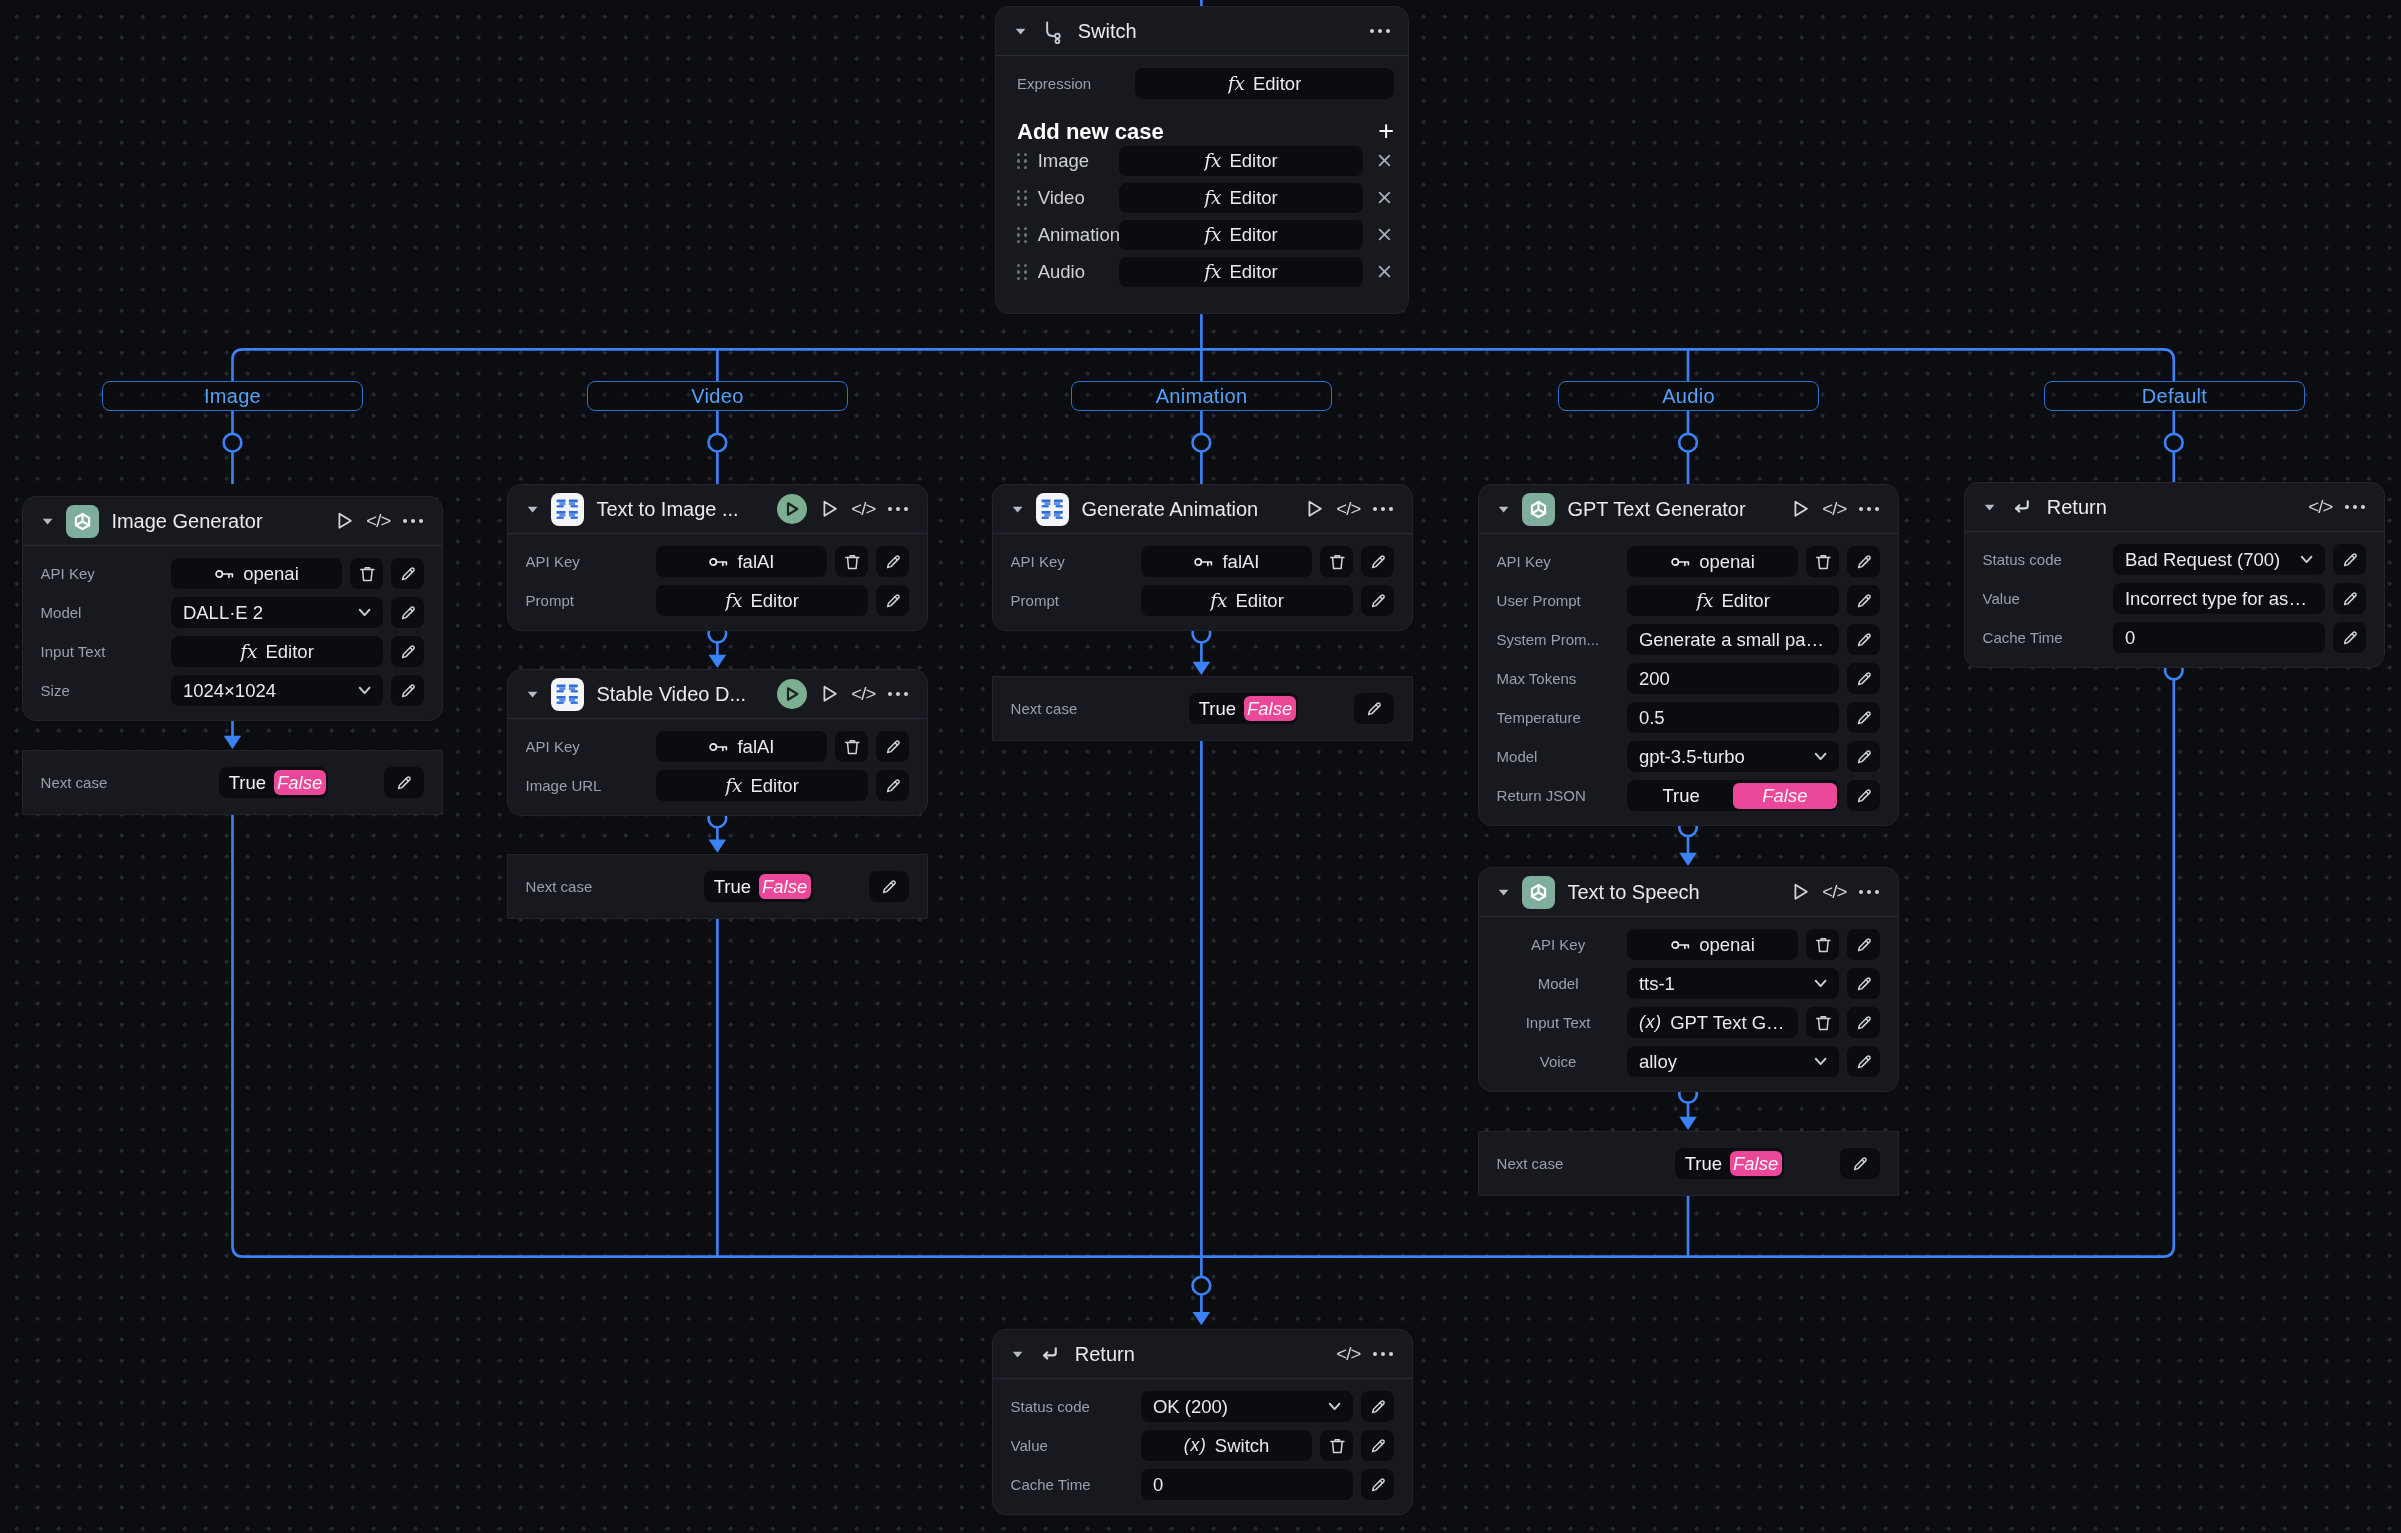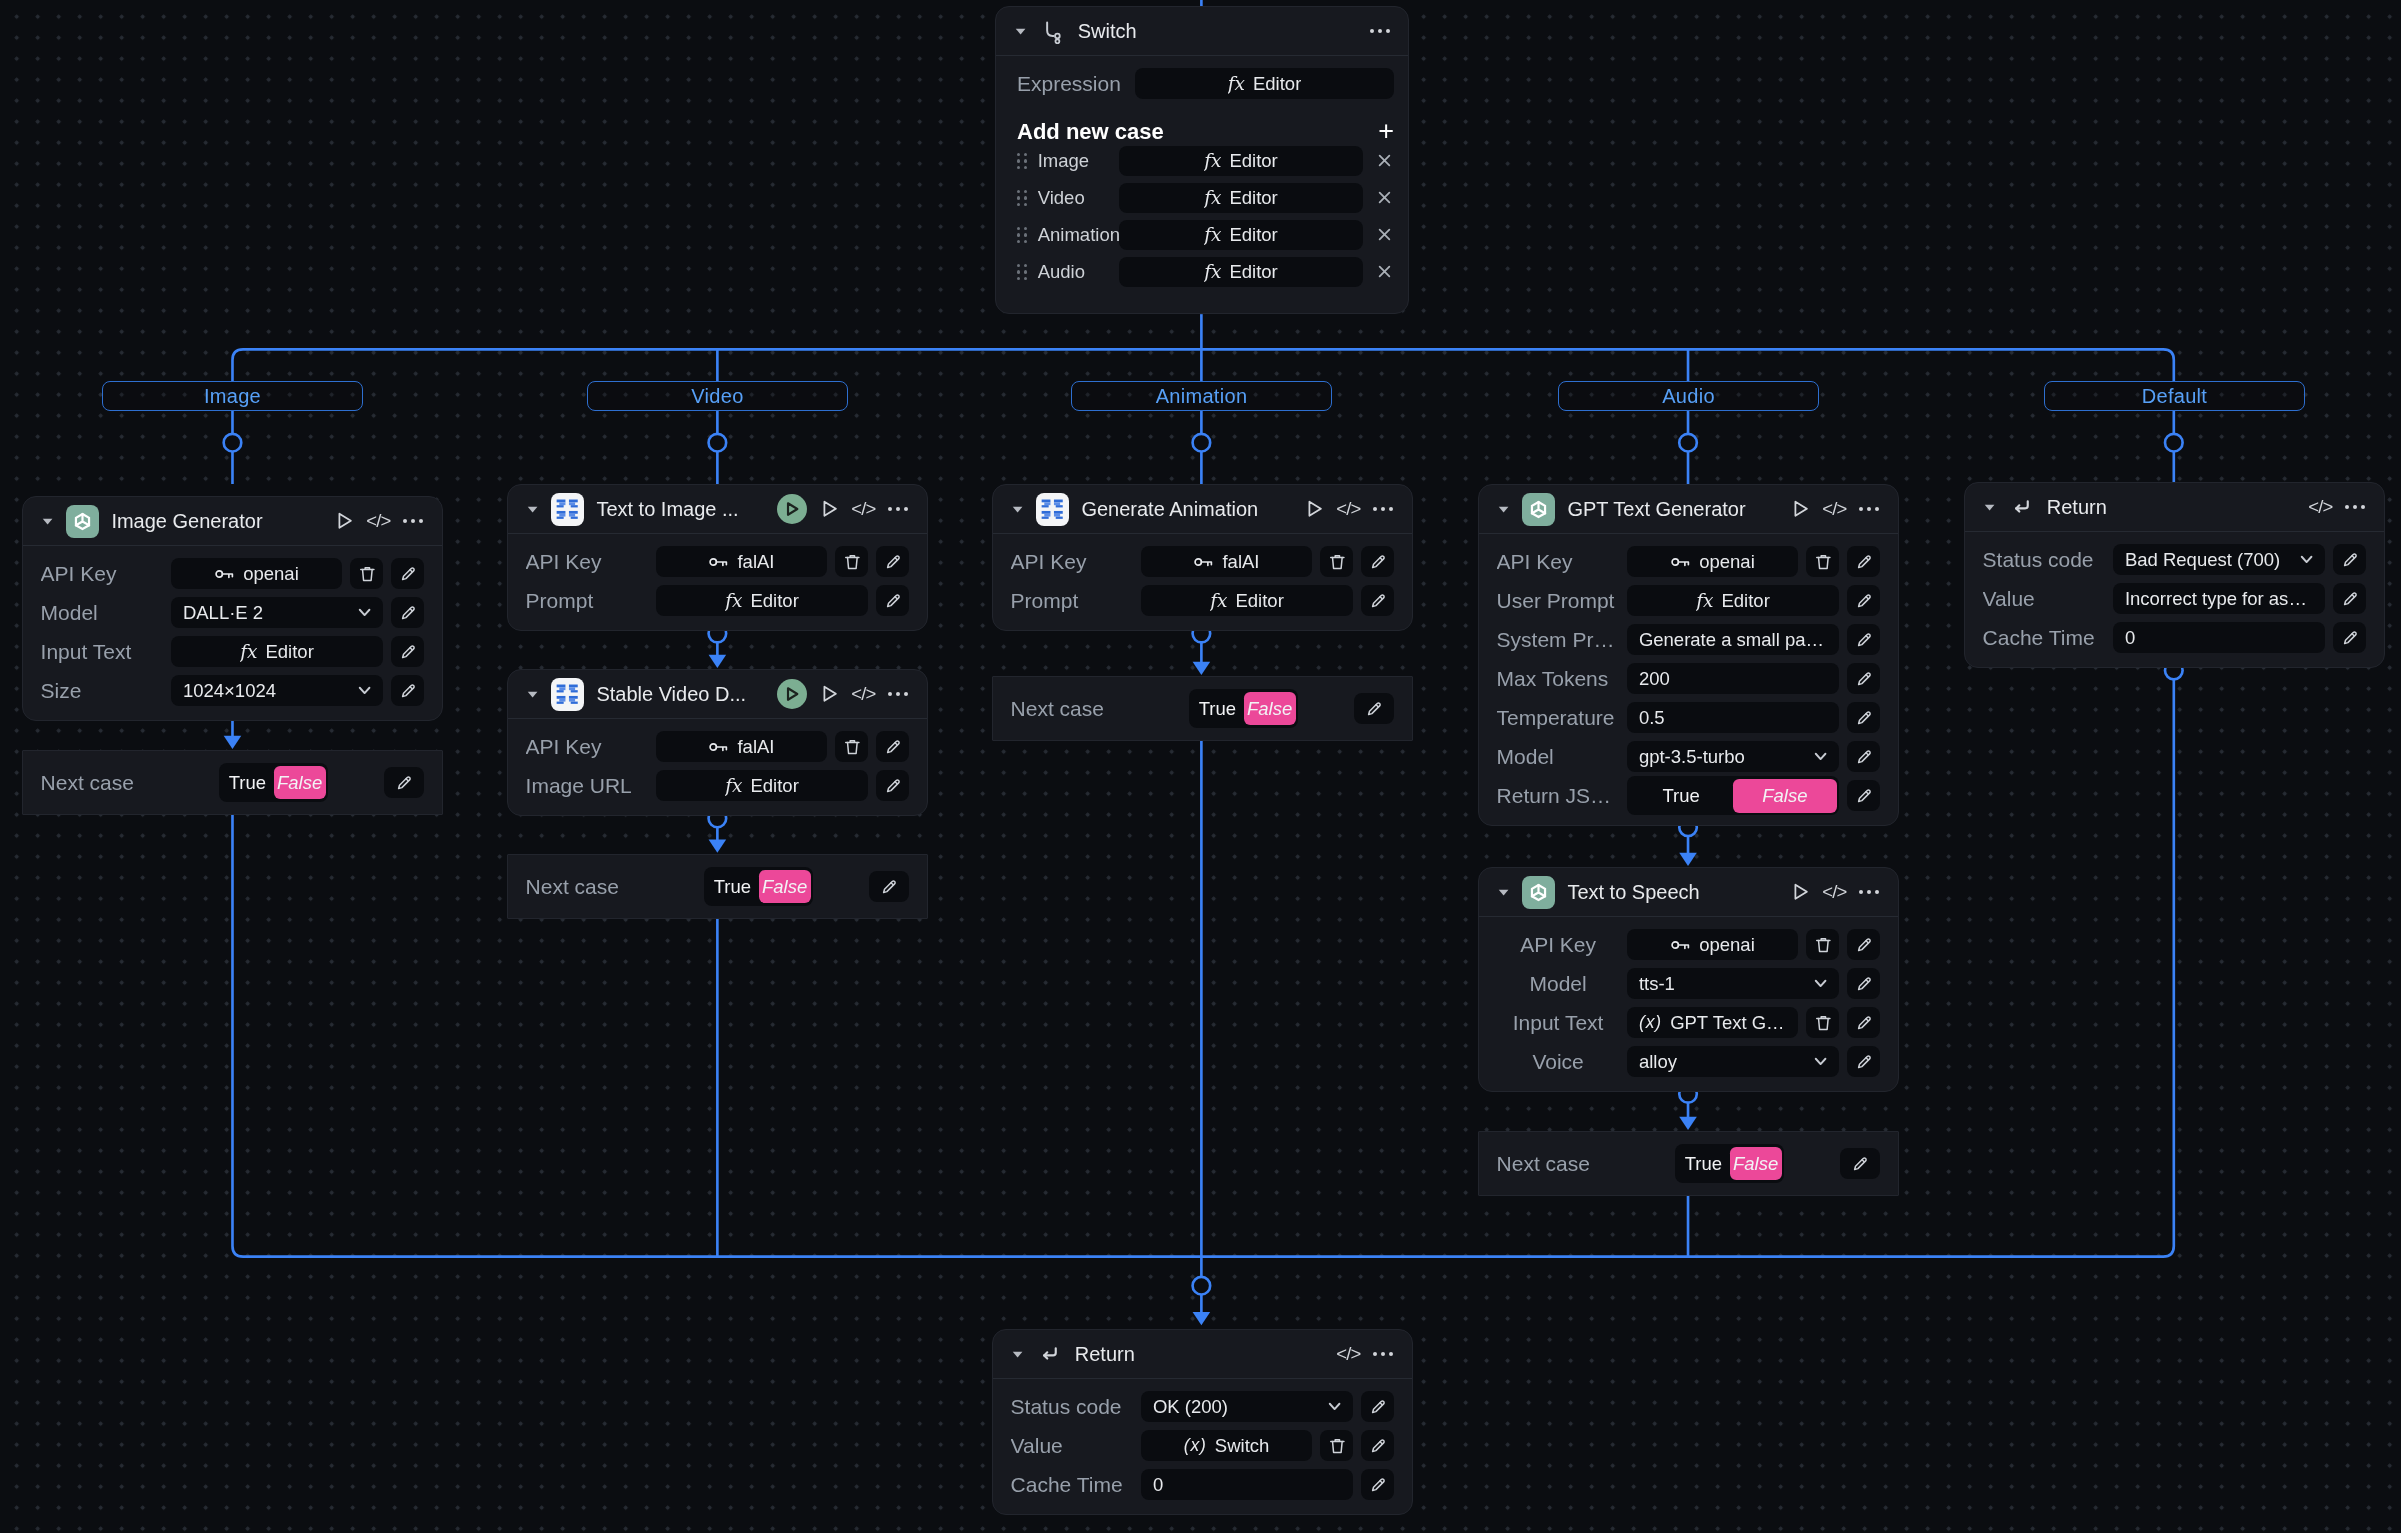--- a/index.html
+++ b/index.html
@@ -55,39 +55,39 @@
   .hicon { display:flex; align-items:center; justify-content:center; color:#d2d5da; flex:none; cursor:pointer; }
   .hicon.code { font-size:18.5px; letter-spacing:-0.9px; font-weight:500; }
   .hicon.menu { gap:4px; }
   .hicon.menu b { width:4px; height:4px; border-radius:50%; background:#d2d5da; }
   .hicon.play-green { width:30px; height:30px; border-radius:50%; background:#7cae92; }
   .hicon.plus { font-size:27px; font-weight:300; color:#fff; }
 
   .cbody { padding:12.3px 17.6px 14px 17.6px; }
   .frow { display:flex; align-items:center; margin-bottom:8px; height:31px; }
   .frow:last-child { margin-bottom:0; }
-  .flabel { width:130px; flex:none; font-size:21px; color:#98a0ab; white-space:nowrap; overflow:hidden; text-overflow:ellipsis; padding-right:7px; }
+  .flabel { width:130px; flex:none; font-size:15px; color:#98a0ab; white-space:nowrap; overflow:hidden; text-overflow:ellipsis; padding-right:7px; }
   .pill {
     flex:1; min-width:0; height:31px; border-radius:8px; background:#0a0c10;
     display:flex; align-items:center; font-size:18.5px; color:#e8eaed; padding:0 12.3px; gap:8px;
     cursor:pointer;
   }
   .pill span { white-space:nowrap; overflow:hidden; text-overflow:ellipsis; }
   .pill.pc { justify-content:center; }
   .pill.ps { justify-content:space-between; }
   .pill.pl { justify-content:flex-start; }
   .fx { font-family:"DejaVu Serif", serif; font-style:italic; font-size:18.5px; flex:none; }
   .vx { font-style:italic; font-size:17.6px; flex:none; letter-spacing:0.9px; }
   .ibtn {
     width:33px; height:31px; flex:none; margin-left:8px; border:none; cursor:pointer;
     border-radius:8px; background:#0a0c10; color:#cfd3d9;
     display:flex; align-items:center; justify-content:center;
   }
   .tg {
-    flex:1; min-width:0; height:39px; border-radius:8px; background:#0a0c10;
+    flex:1; min-width:0; height:31px; border-radius:8px; background:#0a0c10;
     display:flex; align-items:stretch; padding:2.6px; cursor:pointer;
   }
   .tg span { flex:1; display:flex; align-items:center; justify-content:center; font-size:18.5px; color:#f2f3f5; font-weight:500; }
   .tg .tf { background:#ec4899; border-radius:6.2px;font-style:italic; }
 
   
   .nc {
     position:absolute; z-index:2; width:421px; height:65px;
     background:#17191f; border:0.9px solid #22252d; border-radius:1px;
     display:flex; align-items:center; padding:0 17.6px;gap:48px;

